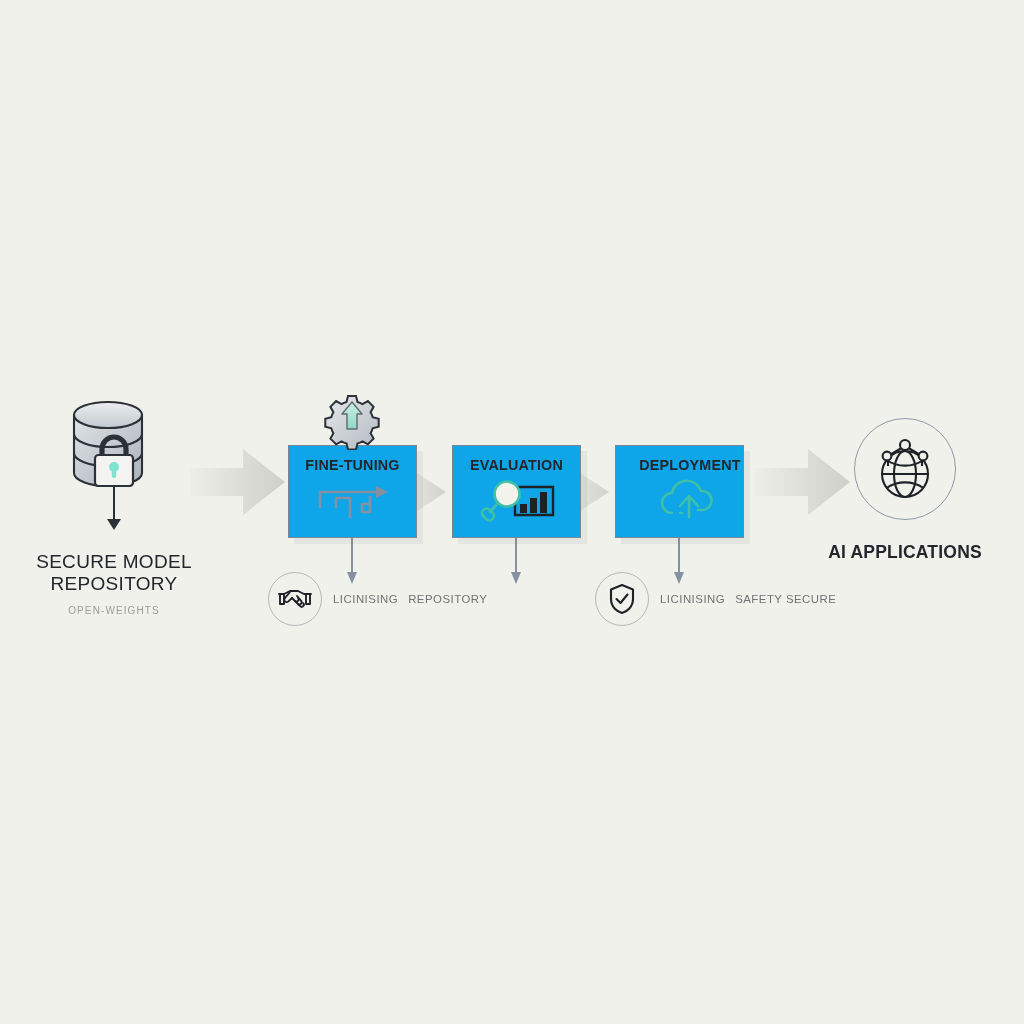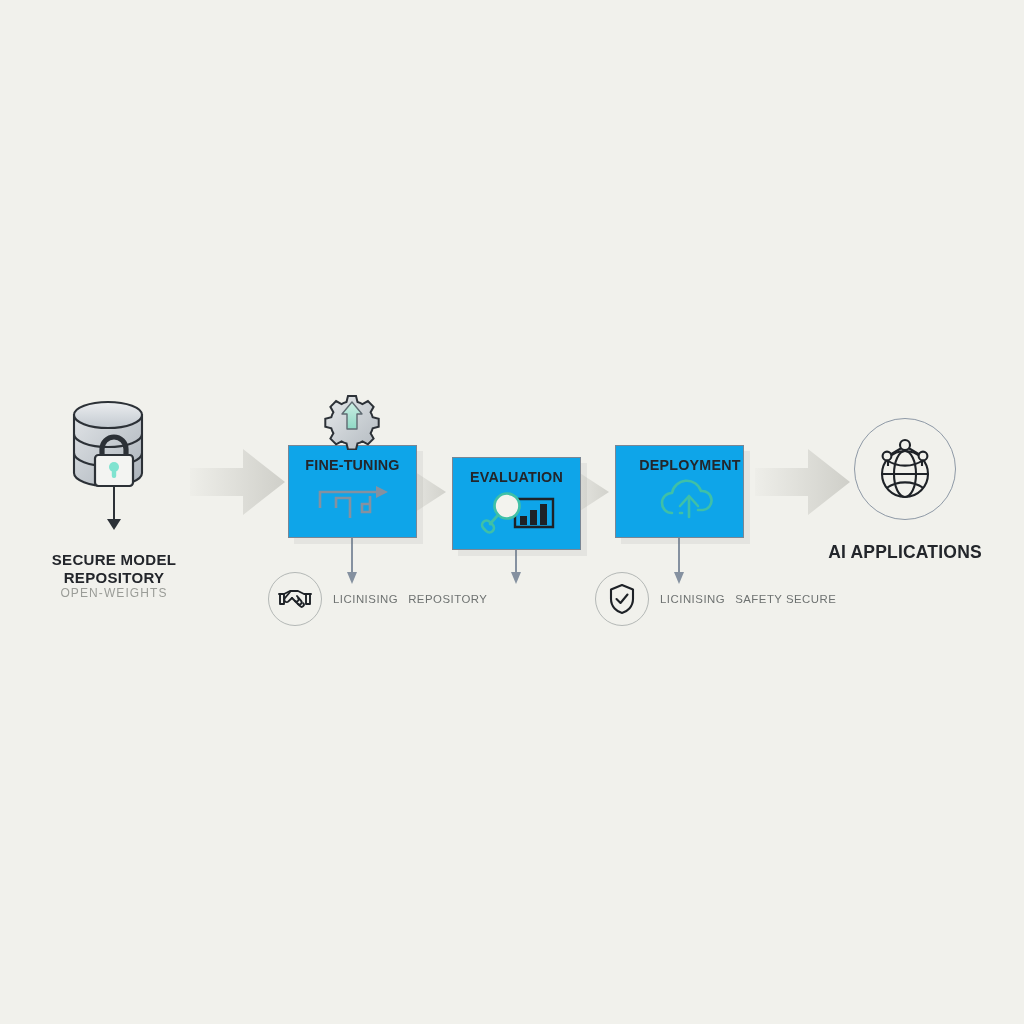--- a/index.html
+++ b/index.html
@@ -14,43 +14,43 @@
 
   
   .abs{position:absolute;}
 
   
   #repo-node{left:20px;top:395px;width:188px;text-align:center;}
   #repo-icon-wrap{width:100%;height:108px;position:relative;}
   #repo-down-arrow{position:absolute;left:50%;top:106px;transform:translateX(-50%);}
   #repo-title{
     margin-top:48px;
-    font-size:15px;font-weight:bold;letter-spacing:.3px;
+    font-size:19px;font-weight:normal;letter-spacing:.3px;
     color:#23262b;line-height:1.18;
   }
   #repo-sub{
-    font-size:12px;letter-spacing:1.1px;color:#9a9c97;
+    margin-top:9px;font-size:10px;letter-spacing:1.1px;color:#9a9c97;
   }
 
   
   .block-arrow{width:95px;height:74px;}
   #arrow-repo-ft{left:190px;top:445px;}
   #arrow-dep-ai{left:755px;top:445px;}
 
   
   .stage-box{
     width:129px;height:93px;
     background:#0ea5e9;
     border:1.6px solid #7a8694;
     box-shadow:6px 6px 0 0 rgba(120,120,115,.10);
     box-sizing:border-box;
     z-index:4;
   }
   #box-finetuning{left:288px;top:445px;}
-  #box-evaluation{left:452px;top:445px;margin-top:12px;}
+  #box-evaluation{left:452px;top:445px;}
   #box-deployment{left:615px;top:445px;padding-left:21px;}
   .stage-label{
     margin-top:11px;text-align:center;
     font-size:14.3px;font-weight:bold;letter-spacing:.2px;color:#23262b;
     white-space:nowrap;
   }
   .stage-art{
     margin-top:4px;display:flex;justify-content:center;align-items:center;
     height:46px;
   }

